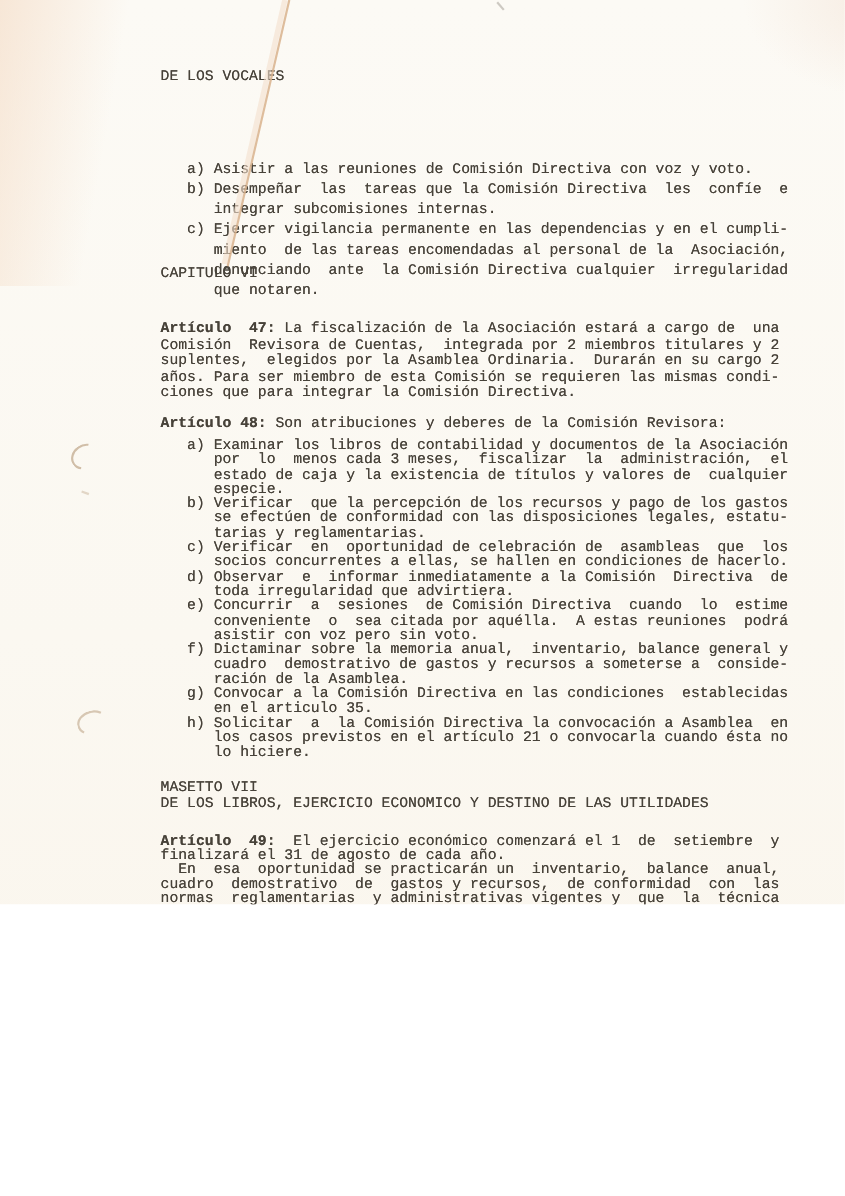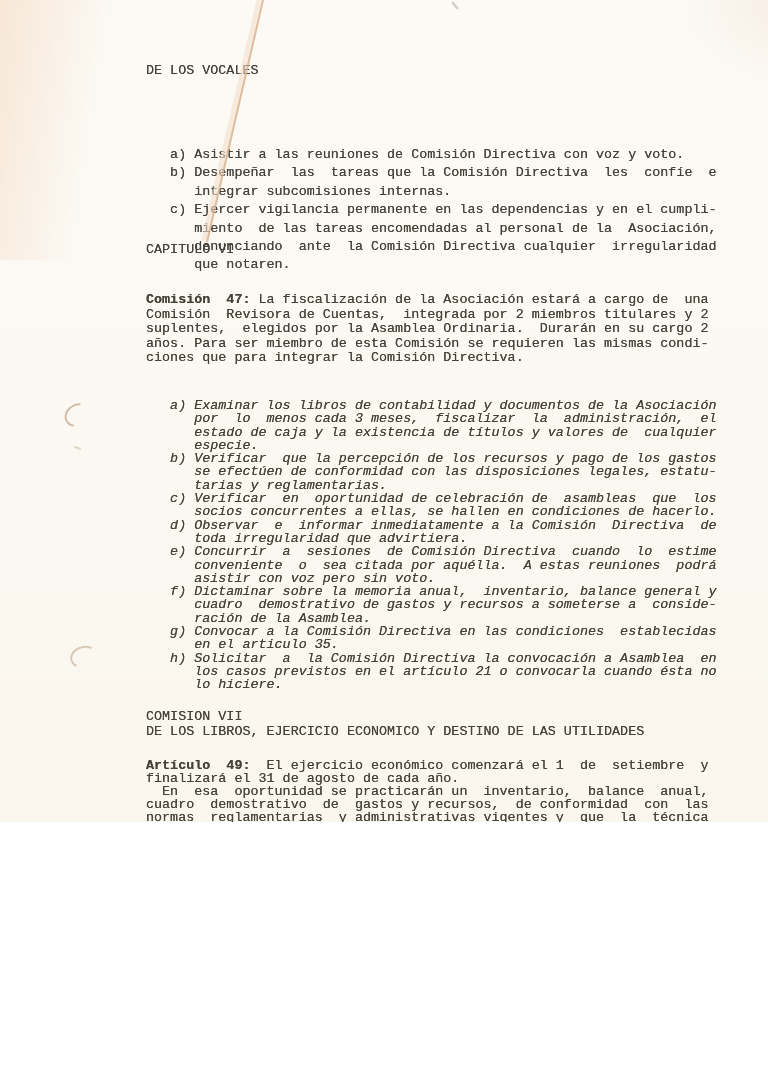--- a/index.html
+++ b/index.html
@@ -54,28 +54,29 @@
   <div class="tw lh-wide" style="left:146px;top:118px;margin-top:28px;">   a) Asistir a las reuniones de Comisión Directiva con voz y voto.
    b) Desempeñar  las  tareas que la Comisión Directiva  les  confíe  e
       integrar subcomisiones internas.
    c) Ejercer vigilancia permanente en las dependencias y en el cumpli-
       miento  de las tareas encomendadas al personal de la  Asociación,
       denunciando  ante  la Comisión Directiva cualquier  irregularidad
       que notaren.</div>
 
   <div class="tw lh-wide" style="left:146px;top:241px;">CAPITULO VI</div>
 
-  <div class="tw lh-med" style="left:146px;top:293px;"><span class="b">Comisión  47:</span><span> La fiscalización de la Asociación estará a cargo de  una
+  <div class="tw lh-med" style="left:146px;top:293px;"><span class="b">Artículo  47:</span><span> La fiscalización de la Asociación estará a cargo de  una
 Comisión  Revisora de Cuentas,  integrada por 2 miembros titulares y 2
 suplentes,  elegidos por la Asamblea Ordinaria.  Durarán en su cargo 2
 años. Para ser miembro de esta Comisión se requieren las mismas condi-
 ciones que para integrar la Comisión Directiva.</span></div>
 
+  <div class="tw lh-tight" style="left:146px;top:379px;"><span class="b">Artículo 48:</span><span> Son atribuciones y deberes de la Comisión Revisora:</span></div>
 
-  <div class="tw lh-tight" style="left:146px;top:399px;font-style:italic;">   a) Examinar los libros de contabilidad y documentos de la Asociación
+  <div class="tw lh-tight" style="left:146px;top:399px;">   a) Examinar los libros de contabilidad y documentos de la Asociación
       por  lo  menos cada 3 meses,  fiscalizar  la  administración,  el
       estado de caja y la existencia de títulos y valores de  cualquier
       especie.
    b) Verificar  que la percepción de los recursos y pago de los gastos
       se efectúen de conformidad con las disposiciones legales, estatu-
       tarias y reglamentarias.
    c) Verificar  en  oportunidad de celebración de  asambleas  que  los
       socios concurrentes a ellas, se hallen en condiciones de hacerlo.
    d) Observar  e  informar inmediatamente a la Comisión  Directiva  de
       toda irregularidad que advirtiera.
@@ -84,21 +85,21 @@
       asistir con voz pero sin voto.
    f) Dictaminar sobre la memoria anual,  inventario, balance general y
       cuadro  demostrativo de gastos y recursos a someterse a  conside-
       ración de la Asamblea.
    g) Convocar a la Comisión Directiva en las condiciones  establecidas
       en el articulo 35.
    h) Solicitar  a  la Comisión Directiva la convocación a Asamblea  en
       los casos previstos en el artículo 21 o convocarla cuando ésta no
       lo hiciere.</div>
 
-  <div class="tw lh-tight" style="left:146px;top:710px;">COMISION VII</div>
+  <div class="tw lh-tight" style="left:146px;top:710px;">MASETTO VII</div>
   <div class="tw lh-tight" style="left:146px;top:712px;margin-top:13px;">DE LOS LIBROS, EJERCICIO ECONOMICO Y DESTINO DE LAS UTILIDADES</div>
 
   <div class="tw lh-xtight" style="left:146px;top:760px;"><span class="b">Artículo  49:</span><span>  El ejercicio económico comenzará el 1  de  setiembre  y
 finalizará el 31 de agosto de cada año.
   En  esa  oportunidad se practicarán un  inventario,  balance  anual,
 cuadro  demostrativo  de  gastos y recursos,  de conformidad  con  las
 normas  reglamentarias  y administrativas vigentes y  que  la  técnica
 contable aconseja,  así como una Memoria y situación de la Asociación.
 Todo  ello,  previo dictamen de la Comisión Revisora de Cuentas,  será
 elevado a la Asamblea anual ordinaria.

